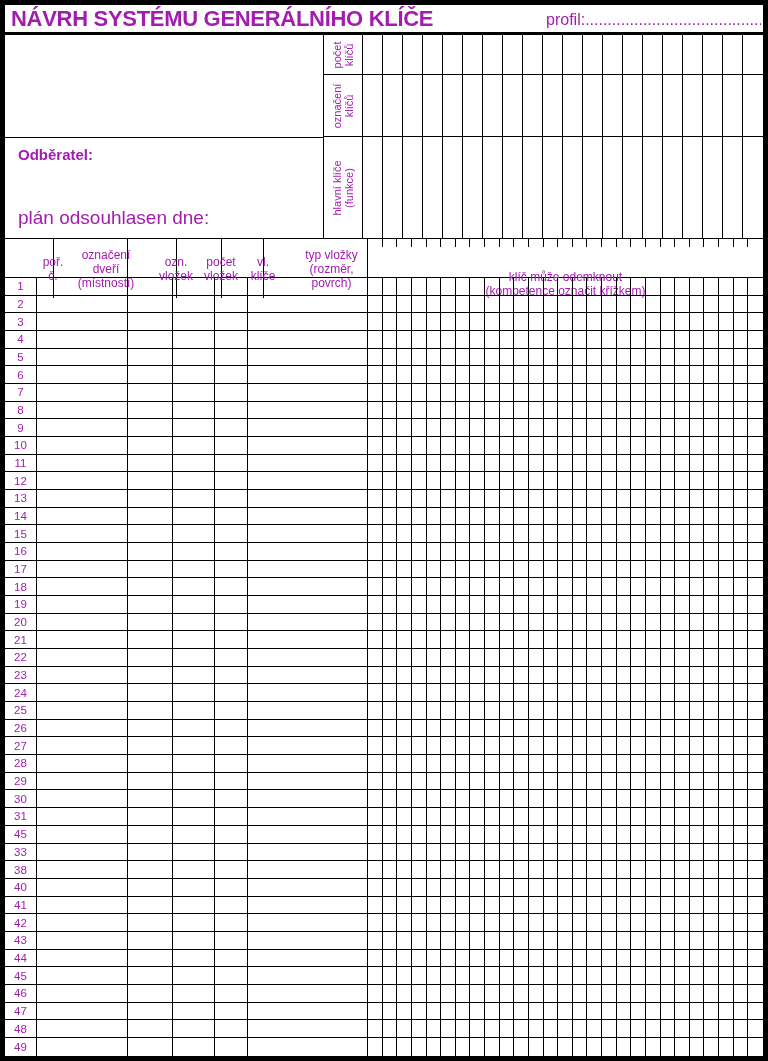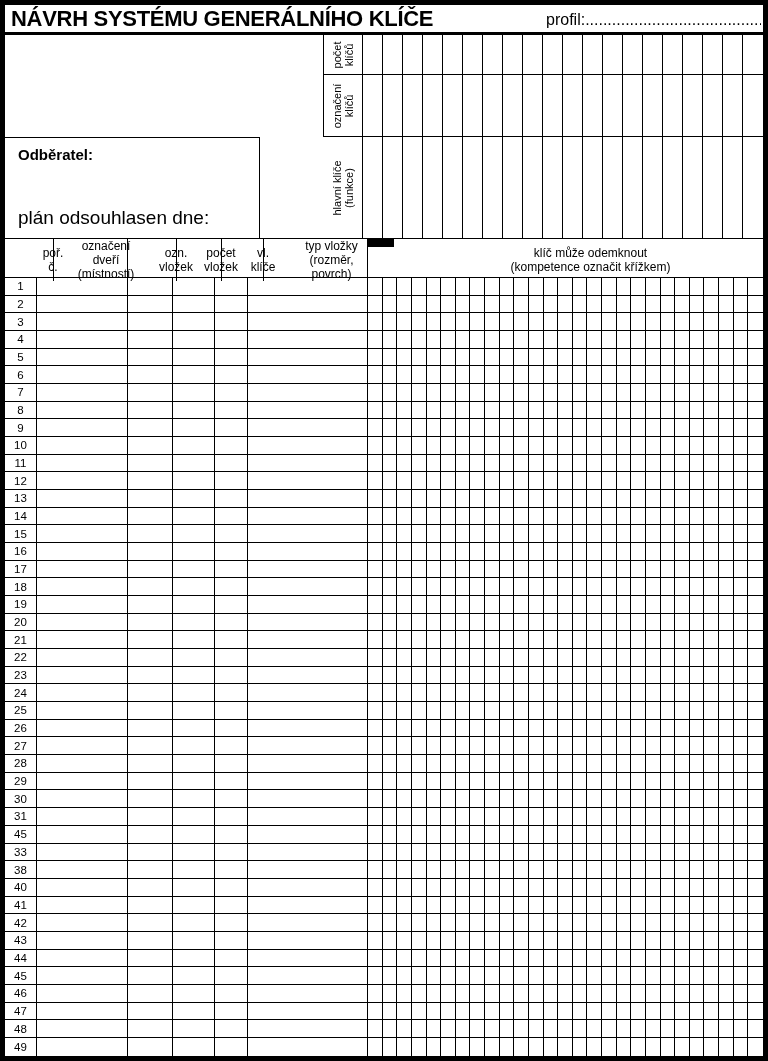--- a/index.html
+++ b/index.html
@@ -1,31 +1,31 @@
 <!DOCTYPE html>
 <html><head>
 <meta charset="utf-8">
 <style>
   html,body{margin:0;padding:0;background:#fff;}
   .form{
     position:relative;width:768px;height:1061px;background:#fff;
     border:5px solid #000;box-sizing:border-box;
-    font-family:"Liberation Sans",sans-serif;color:#000000;overflow:hidden;
+    font-family:"Liberation Sans",sans-serif;color:#a21caf;overflow:hidden;
   }
   
   .title-band{position:absolute;left:0;top:0;width:758px;height:30px;
     border-bottom:3px solid #000;box-sizing:border-box;}
   .title{position:absolute;left:6px;top:1px;font-size:22px;font-weight:bold;
     letter-spacing:-0.3px;white-space:nowrap;}
   .profil{position:absolute;right:2px;bottom:3px;font-size:16px;white-space:nowrap;
     max-width:215px;overflow:hidden;}
   
   .info-top{position:absolute;left:0;top:30px;width:319px;height:102px;
     border-right:1px solid #000;box-sizing:border-box;}
-  .info-customer{position:absolute;left:0;top:132px;width:255px;height:101px;
+  .info-customer{position:absolute;left:0;top:132px;width:319px;height:101px;
     border-top:1px solid #000;border-right:1px solid #000;box-sizing:border-box;}
   .odberatel{position:absolute;left:13px;top:8px;font-size:15px;font-weight:bold;}
   .plan{position:absolute;left:13px;bottom:9px;font-size:19px;}
   
   .top-labels{position:absolute;left:319px;top:30px;width:39px;height:203px;}
   .vcell{box-sizing:border-box;border-right:1px solid #000;border-bottom:1px solid #000;
     display:flex;align-items:center;justify-content:center;overflow:hidden;}
   .vcell.c0{height:40px;} .vcell.c1{height:62px;} .vcell.c2{height:101px;border-bottom:none;}
   .vtext{transform:rotate(-90deg);font-size:11px;line-height:12px;text-align:center;white-space:nowrap;}
   
@@ -33,21 +33,21 @@
     display:grid;grid-template-columns:repeat(20,1fr);grid-template-rows:40px 62px 101px;}
   .tm-cell{border-right:1px solid #000;border-bottom:1px solid #000;box-sizing:border-box;}
   .tm-cell:nth-child(20n){border-right:none;}
   .tm-cell:nth-child(n+41){border-bottom:none;}
   
   .table-header{position:absolute;left:0;top:233px;width:758px;height:40px;
     border-top:1px solid #000;border-bottom:1px solid #000;box-sizing:border-box;
     display:grid;grid-template-columns:32px 91px 45px 42px 33px 120px 1fr;}
   .h-cell{border-right:1px solid #000;box-sizing:border-box;display:flex;flex-direction:column;
     align-items:center;justify-content:center;font-size:12px;line-height:14px;text-align:center;margin-left:48px;}
-  .matrix-header{display:flex;flex-direction:row;gap:23px;}
+  .matrix-header{display:flex;flex-direction:column;gap:23px;}
   .ticks{height:8px;display:grid;grid-template-columns:repeat(27,1fr);}
   .tick{border-right:1px solid #000;box-sizing:border-box;}
   .tick:last-child{border-right:none;}
   .mh-text{flex:1;display:flex;flex-direction:column;align-items:center;justify-content:center;
     font-size:12px;line-height:14px;text-align:center;}
   
   .table-body{position:absolute;left:0;top:273px;width:758px;height:778px;
     display:flex;flex-direction:column;}
   .trow{height:17.6818px;box-sizing:border-box;border-bottom:1px solid #000;
     display:grid;grid-template-columns:32px 91px 45px 42px 33px 120px repeat(27,1fr);}

